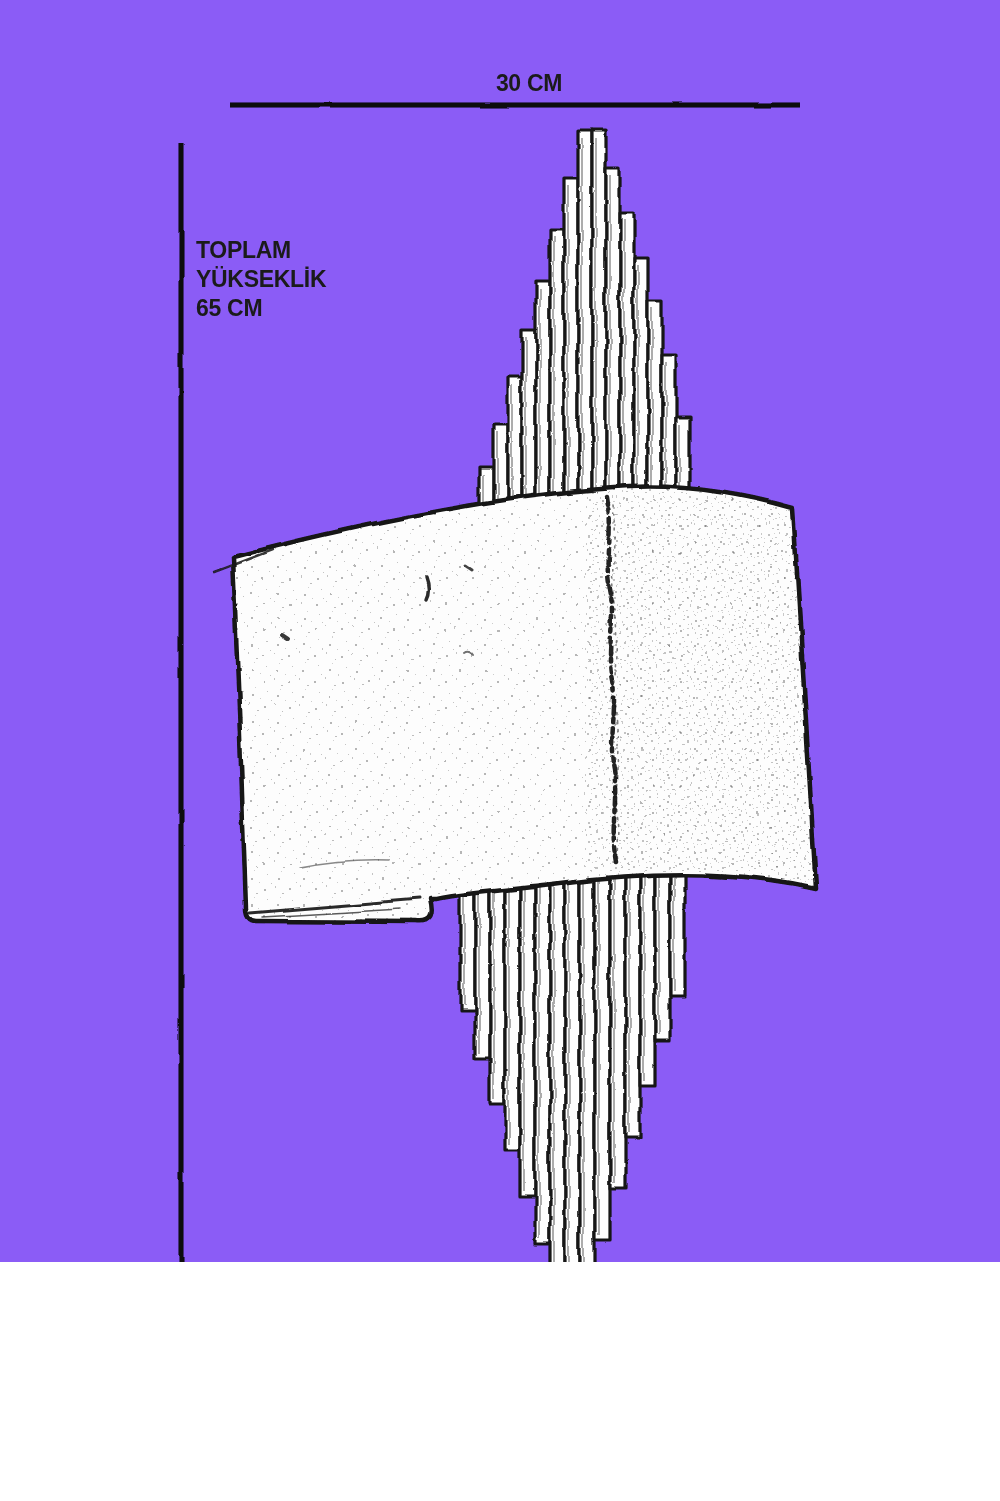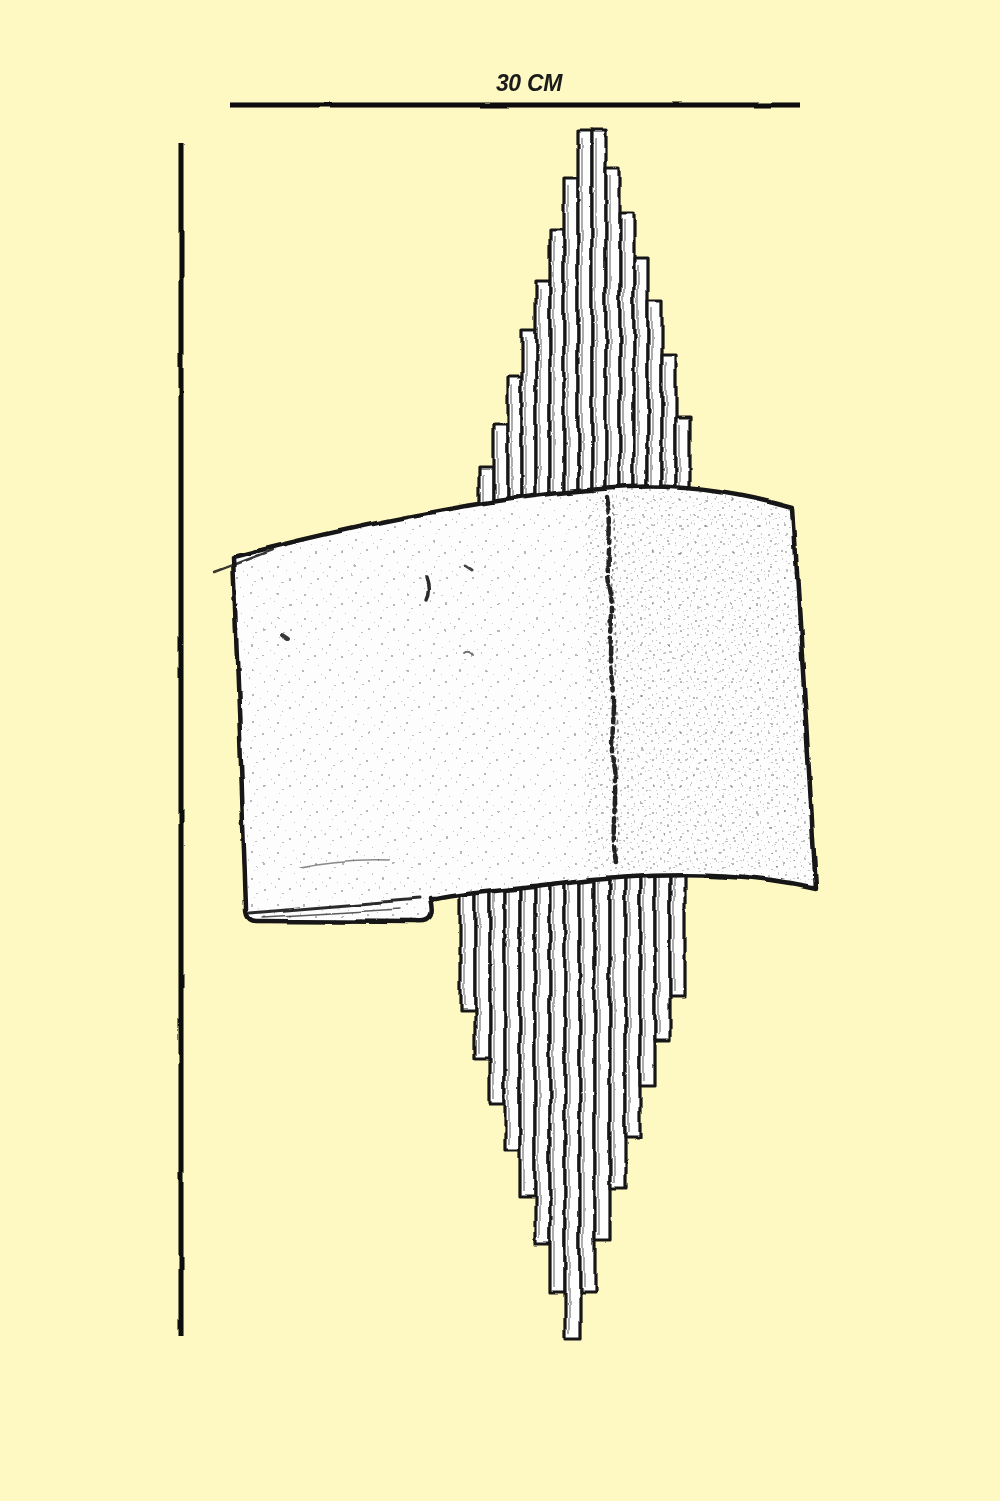--- a/index.html
+++ b/index.html
@@ -1,17 +1,17 @@
 <!DOCTYPE html>
 <html><head>
 <meta charset="utf-8">
 <style>
   html,body{margin:0;padding:0;background:#ffffff;}
-  #stage{position:relative;width:1000px;height:1501px;background:#fef9c3;overflow:hidden;
-         font-family:"Liberation Sans", sans-serif;font-style:italic;}
+  #stage{position:relative;width:1000px;height:1262px;background:#8b5cf6;overflow:hidden;
+         font-family:"Liberation Sans", sans-serif;}
   #lamp-svg{position:absolute;left:0;top:0;}
   .rod{fill:#fefefe;stroke:#161616;stroke-width:3.2;stroke-linejoin:round;}
   .rod-inner{stroke:#1a1a1a;stroke-width:1.3;opacity:.55;}
   .shade-body{fill:#fdfdfd;stroke:#131313;stroke-width:4.5;stroke-linejoin:round;}
   .detail{fill:none;stroke:#141414;stroke-linecap:round;}
   .dim-line{stroke:#0d0d0d;}
   .label{position:absolute;color:#1b1b1b;font-weight:bold;font-size:23px;line-height:29px;
          letter-spacing:-0.3px;white-space:nowrap;}
   #width-label{top:69px;left:529px;transform:translateX(-50%);}
   #height-label{top:236px;left:196px;}
@@ -141,14 +141,19 @@
           <path d="M466 566 L472 570" class="detail" stroke-width="3" opacity="0.8"></path>
           <path d="M281 636 L287 640" class="detail" stroke-width="4" opacity="0.85"></path>
           <path d="M464 652 C468 649 472 652 474 655" class="detail" stroke-width="2" opacity="0.6"></path>
           <path d="M300 868 C330 862 360 860 390 861" class="detail" stroke-width="1.4" opacity="0.5"></path>
         </g>
     </g>
   </svg>
 
   <div class="label" id="width-label">30 CM</div>
 
+  <div class="label" id="height-label">
+    <div>TOPLAM</div>
+    <div>YÜKSEKLİK</div>
+    <div>65 CM</div>
+  </div>
 
 </div>
 
 </body></html>

